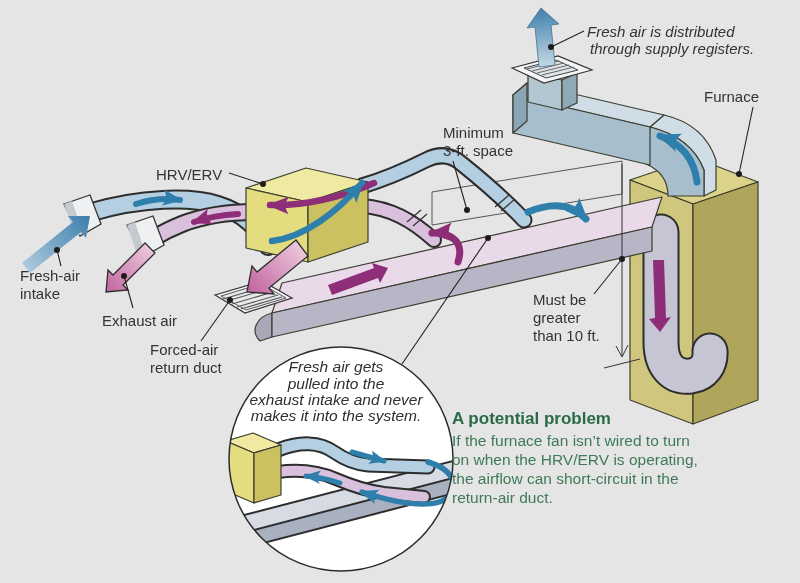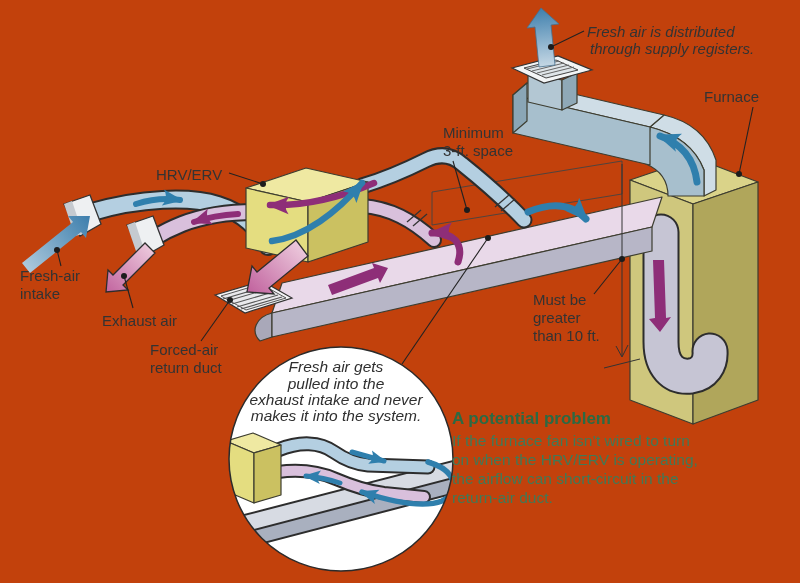--- a/index.html
+++ b/index.html
@@ -1,16 +1,16 @@
 <!DOCTYPE html>
 <html><head>
 <meta charset="utf-8">
 <style>
   html,body{margin:0;padding:0;background:#fff;}
-  .stage{position:relative;width:800px;height:583px;background:#c2410c;overflow:hidden;
+  .stage{position:relative;width:800px;height:583px;background:#e5e5e5;overflow:hidden;
          font-family:"Liberation Sans",sans-serif;}
   svg{display:block}
   .lbl{font-family:"Liberation Sans",sans-serif;font-size:15px;fill:#333333;}
   .it{font-style:italic;}
   .inset-t{font-family:"Liberation Sans",sans-serif;font-size:15.5px;font-style:italic;fill:#2f2f2f;}
   .green-h{font-family:"Liberation Sans",sans-serif;font-size:17px;font-weight:bold;fill:#2b6a44;}
   .green-b{font-family:"Liberation Sans",sans-serif;font-size:15.5px;fill:#3f7a58;}
   .leader{stroke:#222;stroke-width:1.1;fill:none;}
   .dot{fill:#1c1c1c;}
   .thin{stroke:#444;stroke-width:0.9;fill:none;}

